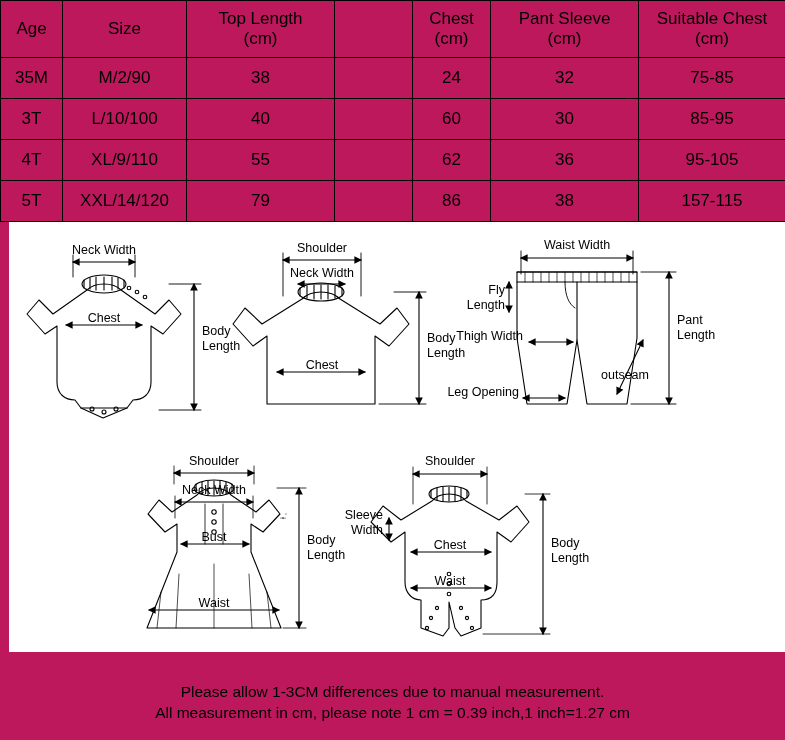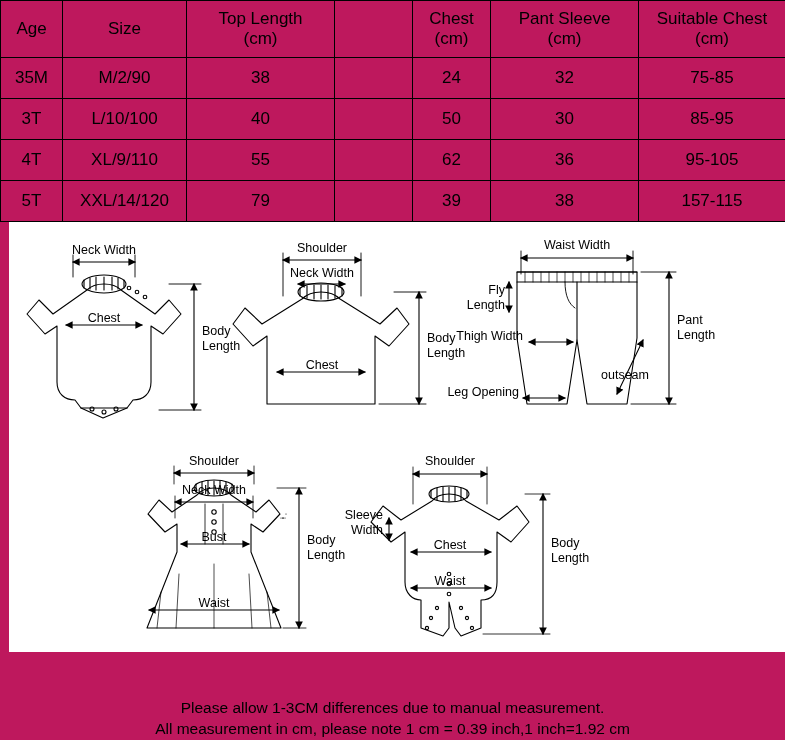--- a/index.html
+++ b/index.html
@@ -64,21 +64,21 @@
   .fig-label {
     font-family: "Liberation Sans", sans-serif;
     font-size: 12.5px;
     fill: #000;
   }
 
   
   #footer {
     position: absolute;
     left: 0;
-    bottom: 0;
+    bottom: 16px;
     width: 785px;
     text-align: center;
     font-size: 15.5px;
     line-height: 1.35;
   }
   #footer div { white-space: nowrap; }
 </style>
 </head>
 <body>
 
@@ -130,39 +130,39 @@
         <td></td>
         <td>24</td>
         <td>32</td>
         <td>75-85</td>
       </tr>
       <tr>
         <td>3T</td>
         <td>L/10/100</td>
         <td>40</td>
         <td></td>
-        <td>50</td>
+        <td>60</td>
         <td>30</td>
         <td>85-95</td>
       </tr>
       <tr>
         <td>4T</td>
         <td>XL/9/110</td>
         <td>55</td>
         <td></td>
         <td>62</td>
         <td>36</td>
         <td>95-105</td>
       </tr>
       <tr>
         <td>5T</td>
         <td>XXL/14/120</td>
         <td>79</td>
         <td></td>
-        <td>39</td>
+        <td>86</td>
         <td>38</td>
         <td>157-115</td>
       </tr>
     </tbody>
   </table>
 
   <div id="figures">
     <svg width="785" height="430" viewBox="0 0 785 430" xmlns="http://www.w3.org/2000/svg">
       <defs>
         <marker id="ah" markerWidth="7" markerHeight="7" refX="6" refY="3.5" orient="auto">
@@ -358,16 +358,16 @@
           <text class="fig-label" x="542" y="325">Body</text>
           <text class="fig-label" x="542" y="340">Length</text>
         </g>
 
       </g>
     </svg>
   </div>
 
   <div id="footer">
     <div>Please allow 1-3CM differences due to manual measurement.</div>
-    <div>All measurement in cm, please note 1 cm = 0.39 inch,1 inch=1.92 cm</div>
+    <div>All measurement in cm, please note 1 cm = 0.39 inch,1 inch=1.27 cm</div>
   </div>
 
 </div>
 
 </body></html>

